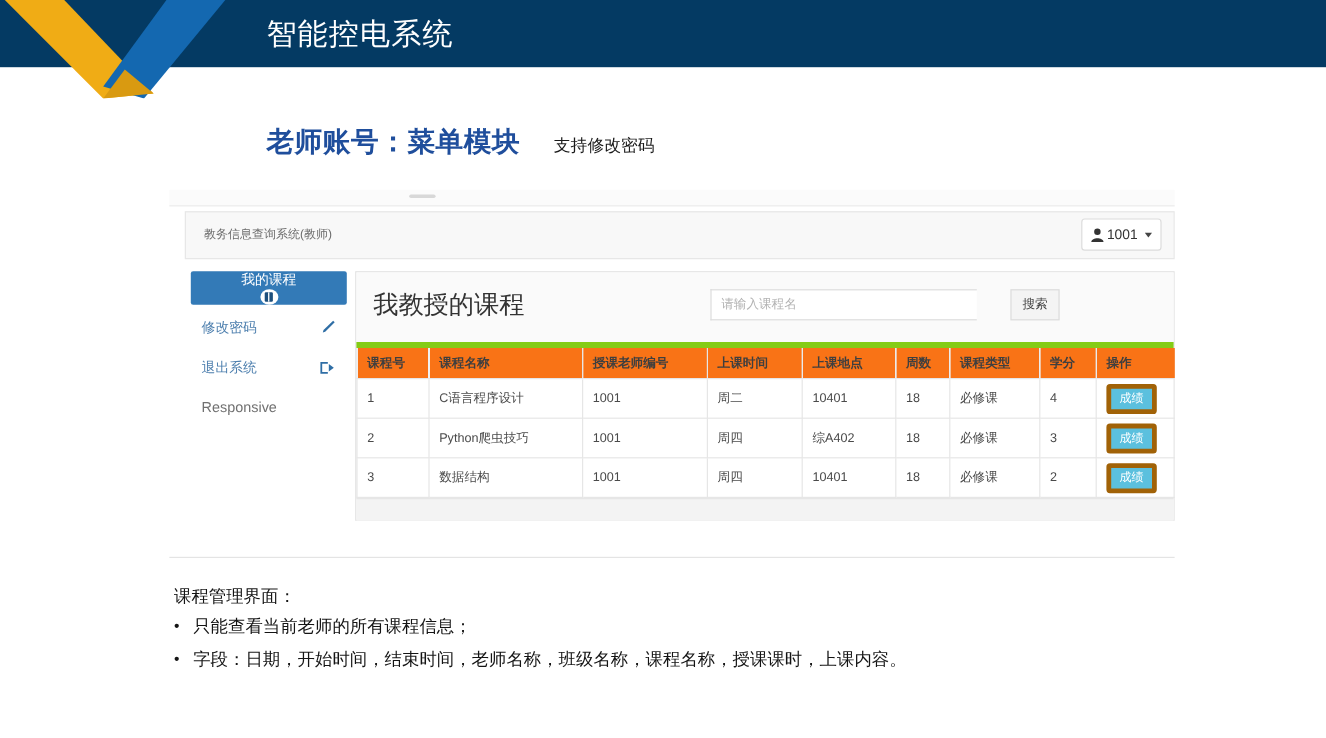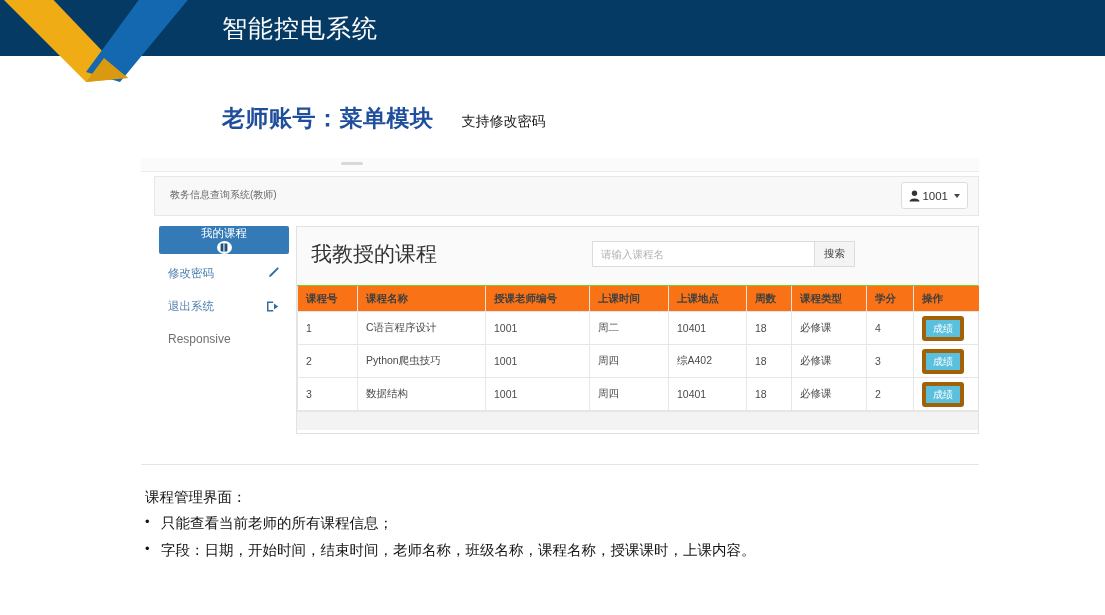--- a/index.html
+++ b/index.html
@@ -186,35 +186,36 @@
     width: 683px;
     height: 208px;
     background: #ffffff;
     border: 1px solid #e2e2e2;
     box-sizing: border-box;
   }
   .panel-head {
     position: relative;
     height: 58px;
     background: #fafafa;
-    border-bottom: 1px solid #84cc16;
+    border-bottom: 5px solid #84cc16;
   }
   .panel-title {
     position: absolute;
     left: 14px;
     top: 13px;
     font-size: 21px;
     color: #333333;
     white-space: nowrap;
   }
   .search-wrap {
     position: absolute;
     left: 295px;
     top: 14px;
     display: flex;
+    gap: 28px;
   }
   .search-input {
     width: 222px;
     height: 26px;
     border: 1px solid #dcdcdc;
     border-right: none;
     background: #ffffff;
     font-size: 10.5px;
     color: #555;
     padding: 0 8px;

